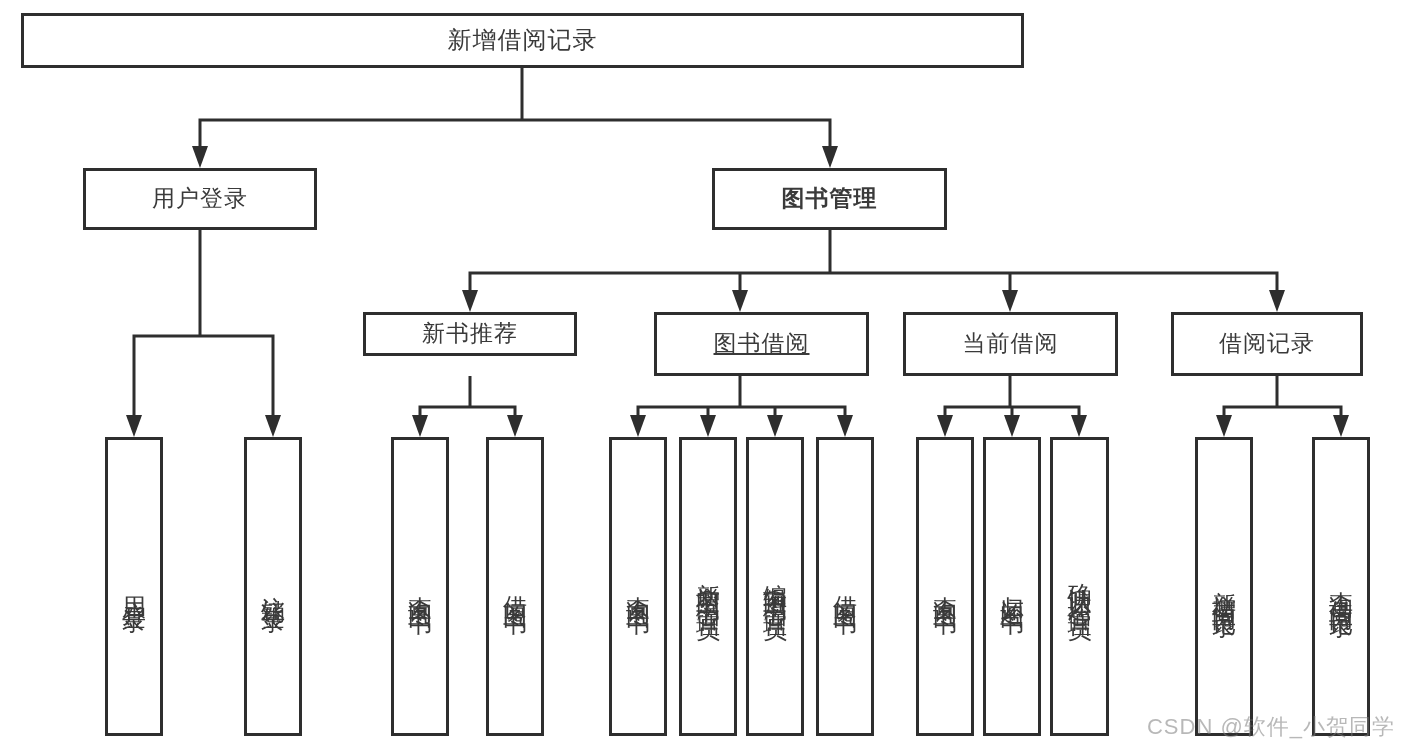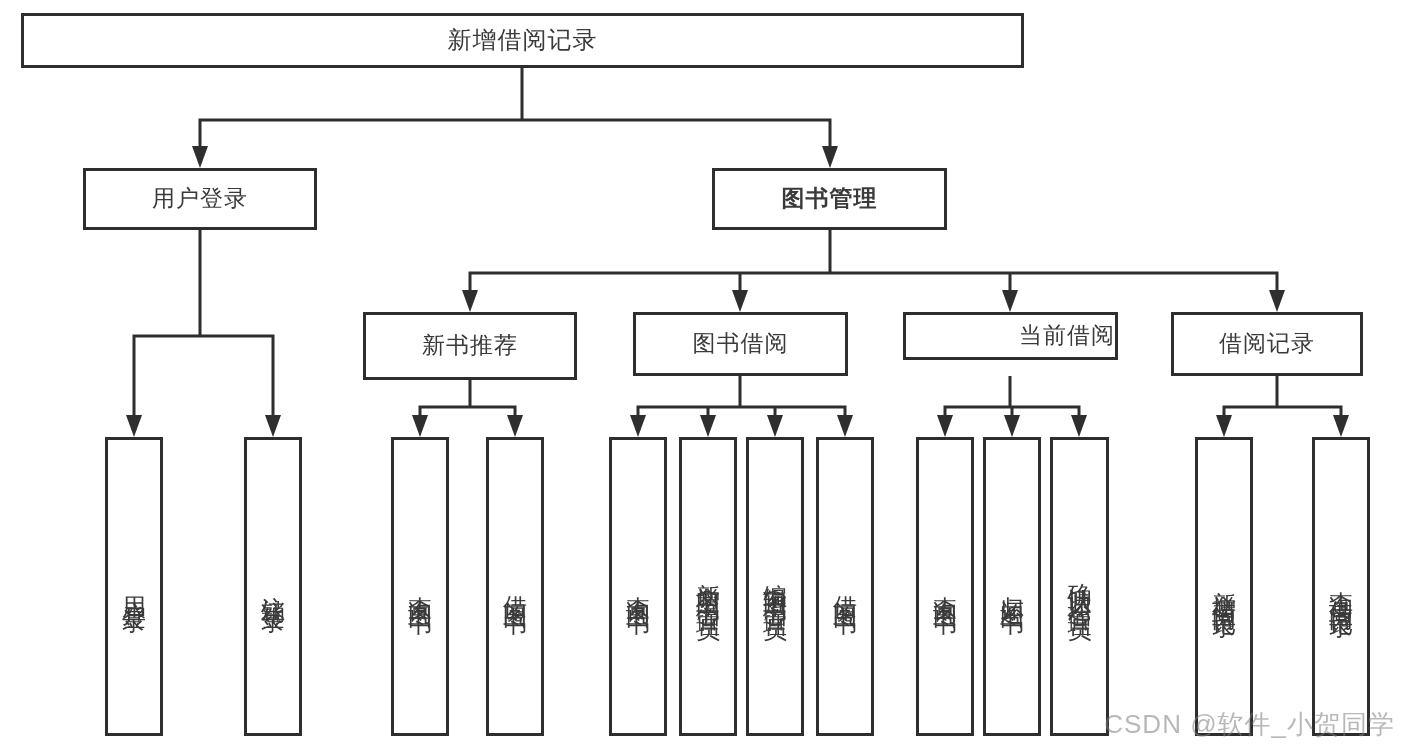--- a/index.html
+++ b/index.html
@@ -32,21 +32,21 @@
   .vbox .vtext{
     writing-mode:vertical-rl;
     text-orientation:mixed;
     letter-spacing:5px;
     line-height:1;
   }
   #watermark{
     position:absolute;
     right:10px;
     bottom:5px;
-    font-size:26px;
+    font-size:22px;
     letter-spacing:1px;
     color:rgba(125,125,125,0.55);
     white-space:nowrap;
     z-index:5;
   }
 </style>
 </head>
 <body>
 
 <div id="stage">
@@ -102,27 +102,27 @@
     <span>新增借阅记录</span>
   </div>
 
   <div class="box" style="left:83px;top:168px;width:234px;height:62px;">
     <span>用户登录</span>
   </div>
   <div class="box" style="left:712px;top:168px;width:235px;height:62px;font-weight:bold;">
     <span>图书管理</span>
   </div>
 
-  <div class="box" style="left:363px;top:312px;width:214px;height:68px;">
+  <div class="box" style="left:363px;top:312px;width:214px;height:44px;">
     <span>新书推荐</span>
   </div>
-  <div class="box" style="left:633px;top:312px;width:215px;height:64px;">
+  <div class="box" style="left:654px;top:312px;width:215px;height:64px;text-decoration:underline;">
     <span>图书借阅</span>
   </div>
-  <div class="box" style="left:903px;top:312px;width:215px;height:48px;justify-content:flex-end;">
+  <div class="box" style="left:903px;top:312px;width:215px;height:64px;">
     <span>当前借阅</span>
   </div>
   <div class="box" style="left:1171px;top:312px;width:192px;height:64px;">
     <span>借阅记录</span>
   </div>
 
   <div class="box vbox" style="left:105px;top:437px;width:58px;height:299px;">
     <span class="vtext">用户登录</span>
   </div>
   <div class="box vbox" style="left:244px;top:437px;width:58px;height:299px;">

